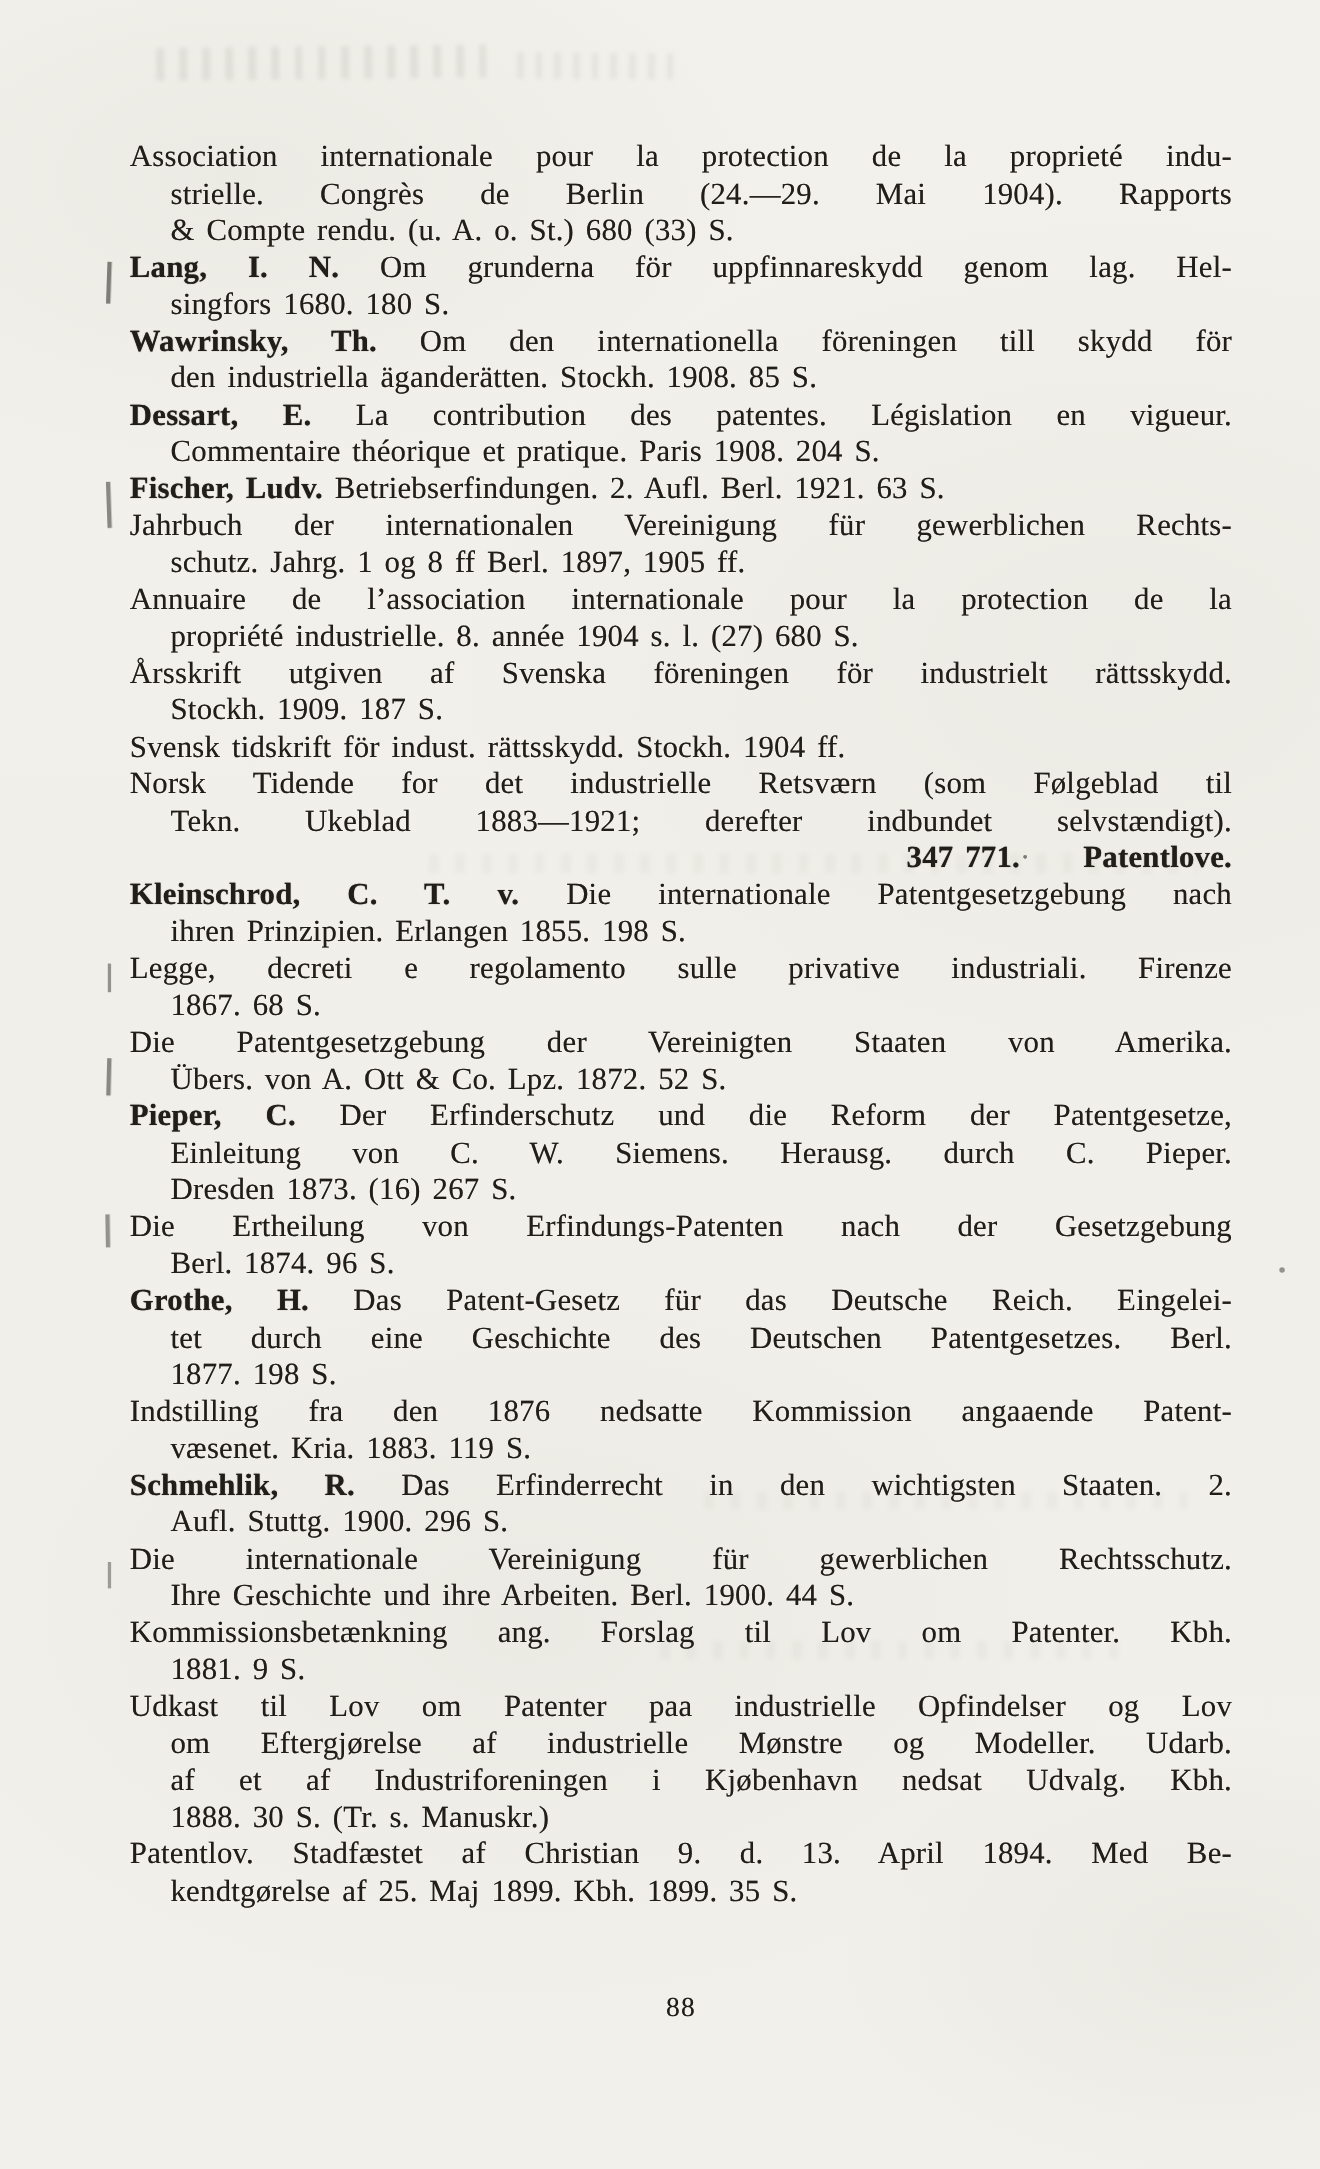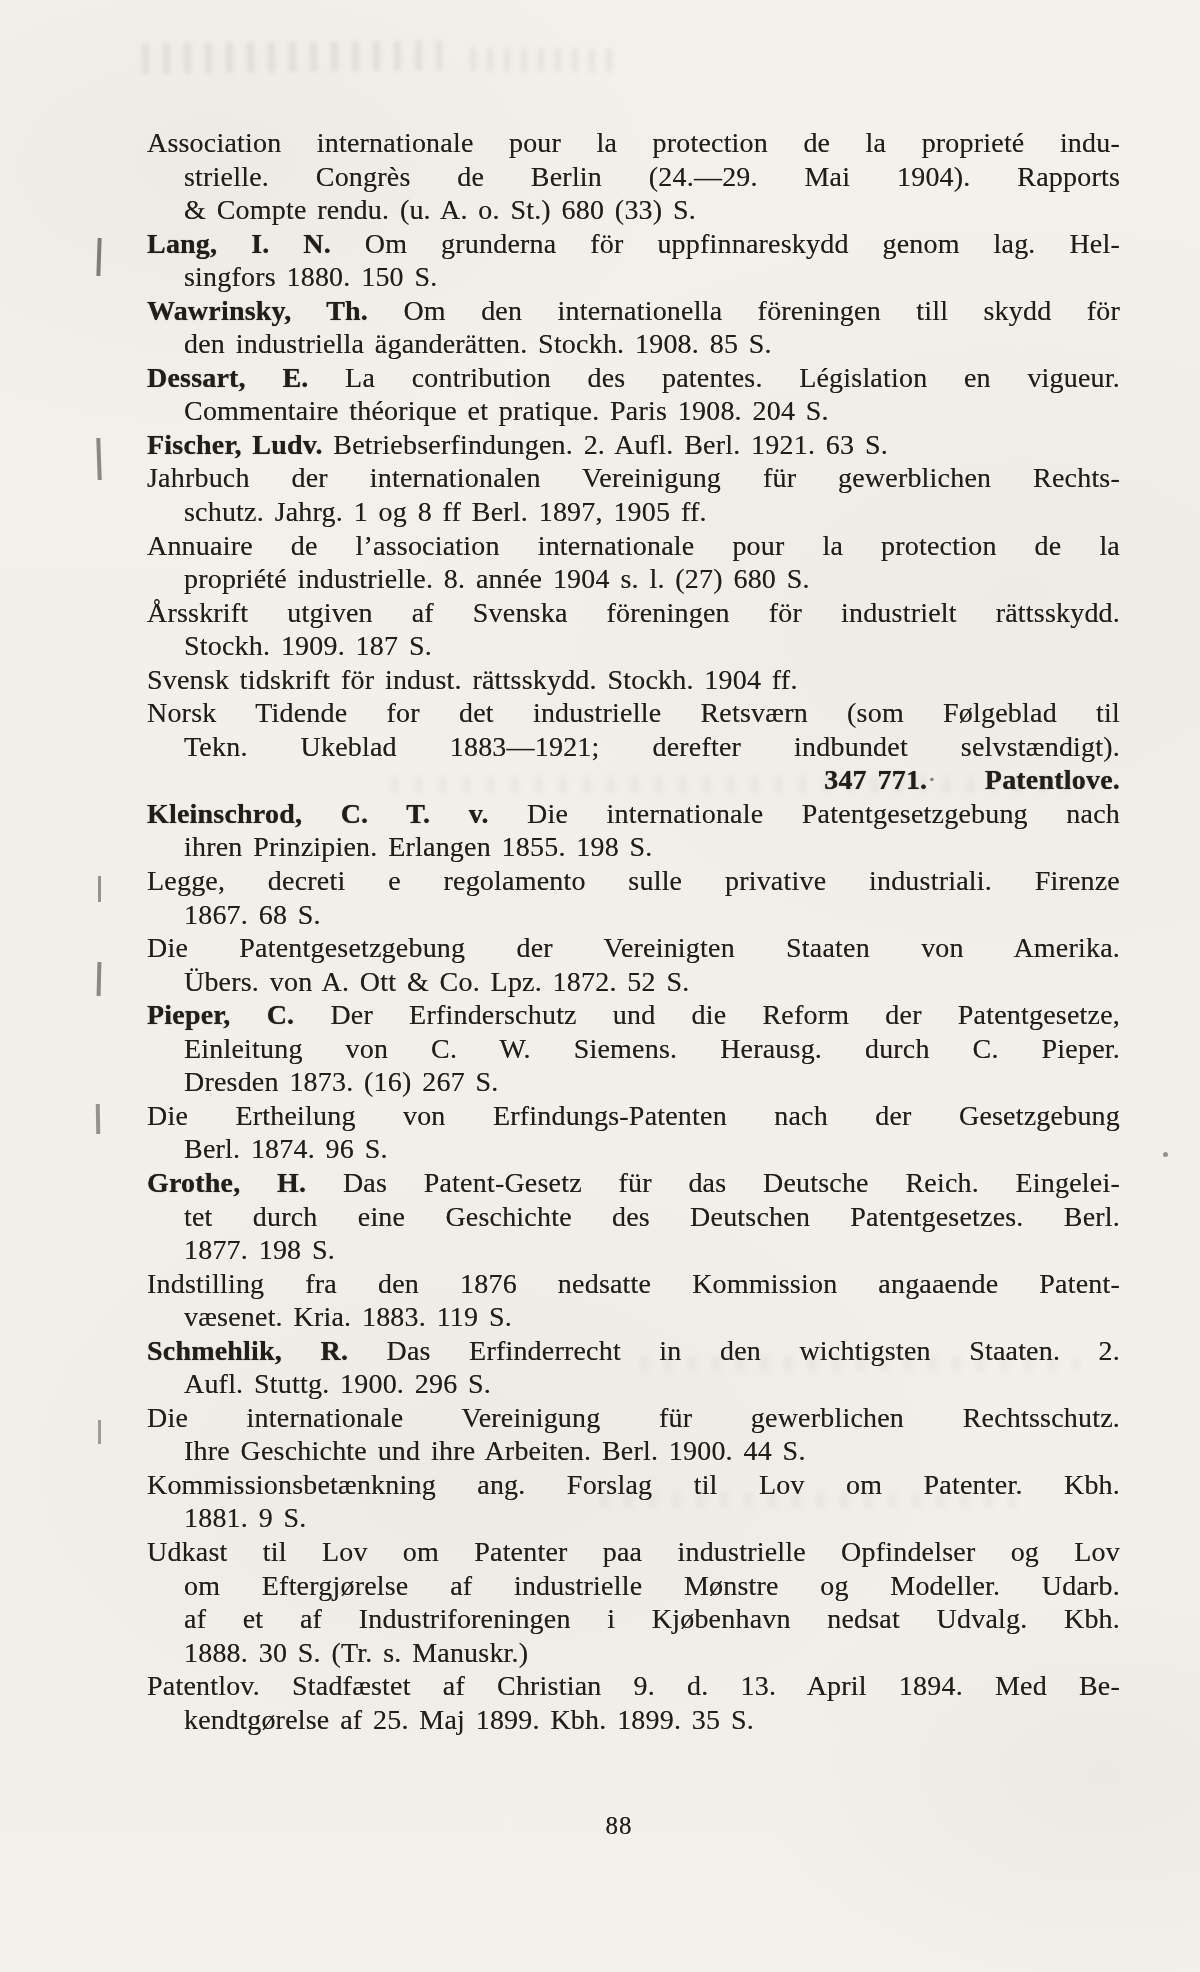--- a/index.html
+++ b/index.html
@@ -23,21 +23,21 @@
   .textblock {
     position: absolute;
     left: 118px; top: 126px;
     width: 1002px;
     font-size: 28px;
     line-height: 33.55px;
     letter-spacing: 0.2px;
     word-spacing: 2px;
     text-shadow: 0 0 0.5px rgba(33,30,26,0.6);
   }
-  .line { white-space: normal; margin-left: 29px; }
+  .line { white-space: normal; }
   .line.indent { padding-left: 37px; }
   .line.just { text-align: justify; text-align-last: justify; }
   .line:not(.just) { word-spacing: 3.5px; }
   .b { font-weight: bold; text-shadow: 0 0 0.8px rgba(33,30,26,0.8); }
   .line.split {
     display: flex;
     justify-content: flex-end;
     align-items: baseline;
   }
   .middot { opacity: 0.55; margin-right: 48px; font-weight: normal; }
@@ -100,21 +100,21 @@
   <div class="speck k4"></div>
   <div class="speck k5"></div>
   <div class="speck k6"></div>
   <div class="speck k7"></div>
 
   <div class="textblock" id="textblock">
       <div class="line just"><span>Association internationale pour la protection de la proprieté indu-</span></div>
       <div class="line indent just"><span>strielle. Congrès de Berlin (24.—29. Mai 1904). Rapports</span></div>
       <div class="line indent"><span>&amp; Compte rendu. (u. A. o. St.) 680 (33) S.</span></div>
       <div class="line just"><span class="b">Lang, I. N.</span><span> Om grunderna för uppfinnareskydd genom lag. Hel-</span></div>
-      <div class="line indent"><span>singfors 1880. 150 S.</span></div>
+      <div class="line indent"><span>singfors 1680. 180 S.</span></div>
       <div class="line just"><span class="b">Wawrinsky, Th.</span><span> Om den internationella föreningen till skydd för</span></div>
       <div class="line indent"><span>den industriella äganderätten. Stockh. 1908. 85 S.</span></div>
       <div class="line just"><span class="b">Dessart, E.</span><span> La contribution des patentes. Législation en vigueur.</span></div>
       <div class="line indent"><span>Commentaire théorique et pratique. Paris 1908. 204 S.</span></div>
       <div class="line"><span class="b">Fischer, Ludv.</span><span> Betriebserfindungen. 2. Aufl. Berl. 1921. 63 S.</span></div>
       <div class="line just"><span>Jahrbuch der internationalen Vereinigung für gewerblichen Rechts-</span></div>
       <div class="line indent"><span>schutz. Jahrg. 1 og 8 ff Berl. 1897, 1905 ff.</span></div>
       <div class="line just"><span>Annuaire de l’association internationale pour la protection de la</span></div>
       <div class="line indent"><span>propriété industrielle. 8. année 1904 s. l. (27) 680 S.</span></div>
       <div class="line just"><span>Årsskrift utgiven af Svenska föreningen för industrielt rättsskydd.</span></div>

